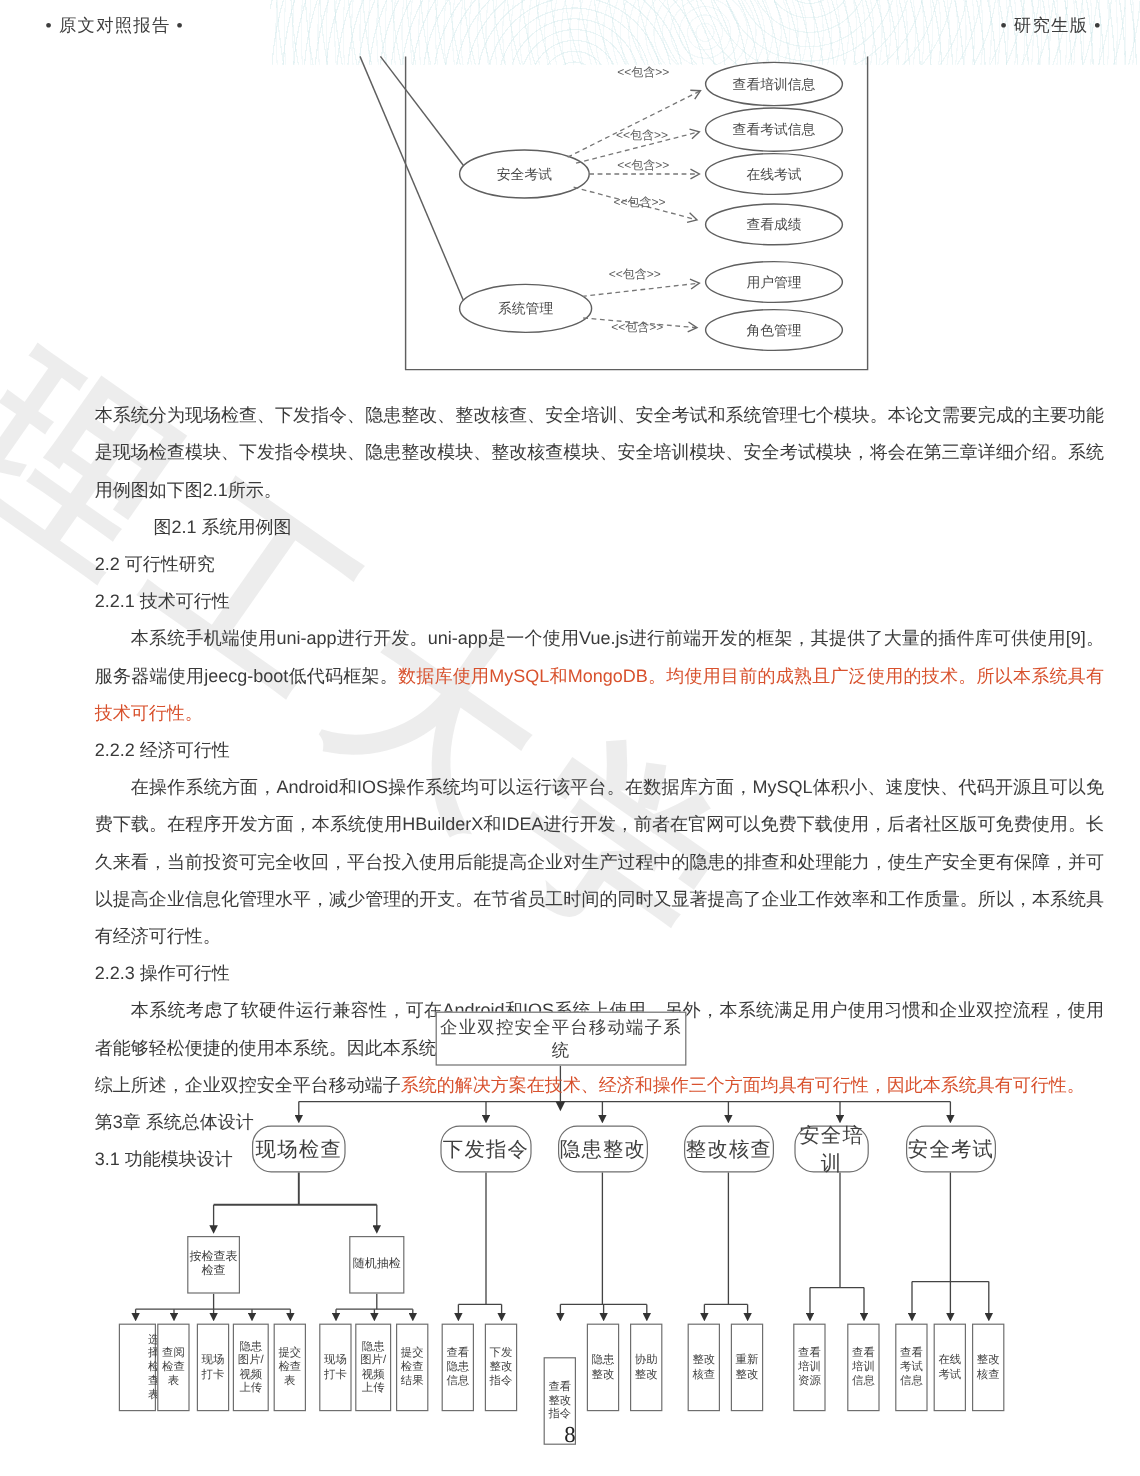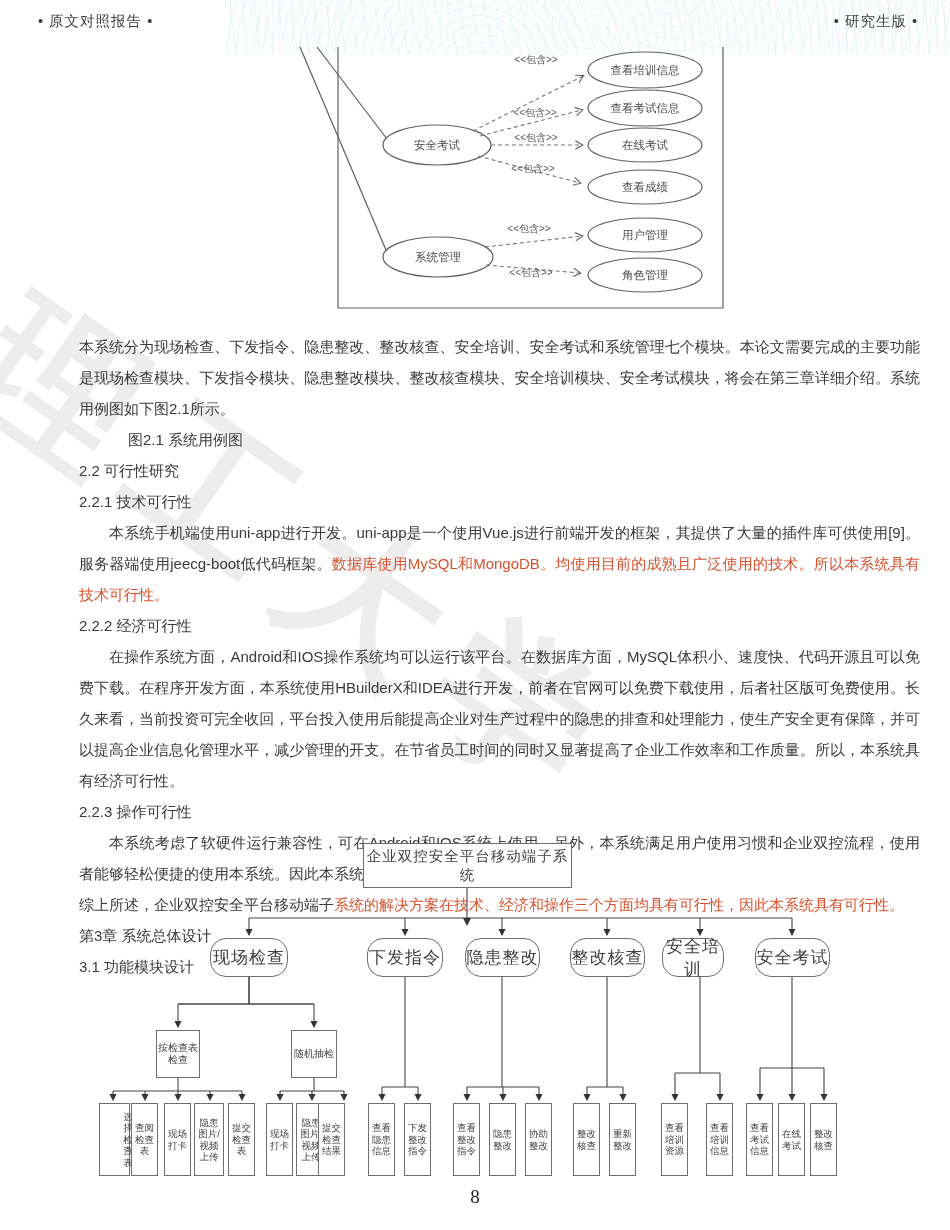--- a/index.html
+++ b/index.html
@@ -194,24 +194,24 @@
 <div class="tbox sub" style="left:156px;width:44px;">按检查表检查</div>
 <div class="tbox sub" style="left:291px;width:46px;">随机抽检</div>
 
 <div class="tbox leaf" style="left:99px;padding-left:28px;">选择检查表</div>
 <div class="tbox leaf" style="left:131px;">查阅检查表</div>
 <div class="tbox leaf" style="left:164px;">现场打卡</div>
 <div class="tbox leaf w" style="left:194px;">隐患图片/视频上传</div>
 <div class="tbox leaf" style="left:228px;">提交检查表</div>
 <div class="tbox leaf" style="left:266px;">现场打卡</div>
 <div class="tbox leaf w" style="left:296px;">隐患图片/视频上传</div>
-<div class="tbox leaf" style="left:318px;">提交检查结果</div>
+<div class="tbox leaf" style="left:330px;">提交检查结果</div>
 <div class="tbox leaf" style="left:368px;">查看隐患信息</div>
 <div class="tbox leaf" style="left:404px;">下发整改指令</div>
-<div class="tbox leaf" style="left:453px;">查看整改指令</div>
+<div class="tbox leaf" style="left:453px;margin-top:28px;">查看整改指令</div>
 <div class="tbox leaf" style="left:489px;">隐患整改</div>
 <div class="tbox leaf" style="left:525px;">协助整改</div>
 <div class="tbox leaf" style="left:573px;">整改核查</div>
 <div class="tbox leaf" style="left:609px;">重新整改</div>
 <div class="tbox leaf" style="left:661px;">查看培训资源</div>
 <div class="tbox leaf" style="left:706px;">查看培训信息</div>
 <div class="tbox leaf" style="left:746px;">查看考试信息</div>
 <div class="tbox leaf" style="left:778px;">在线考试</div>
 <div class="tbox leaf" style="left:810px;">整改核查</div>
 

